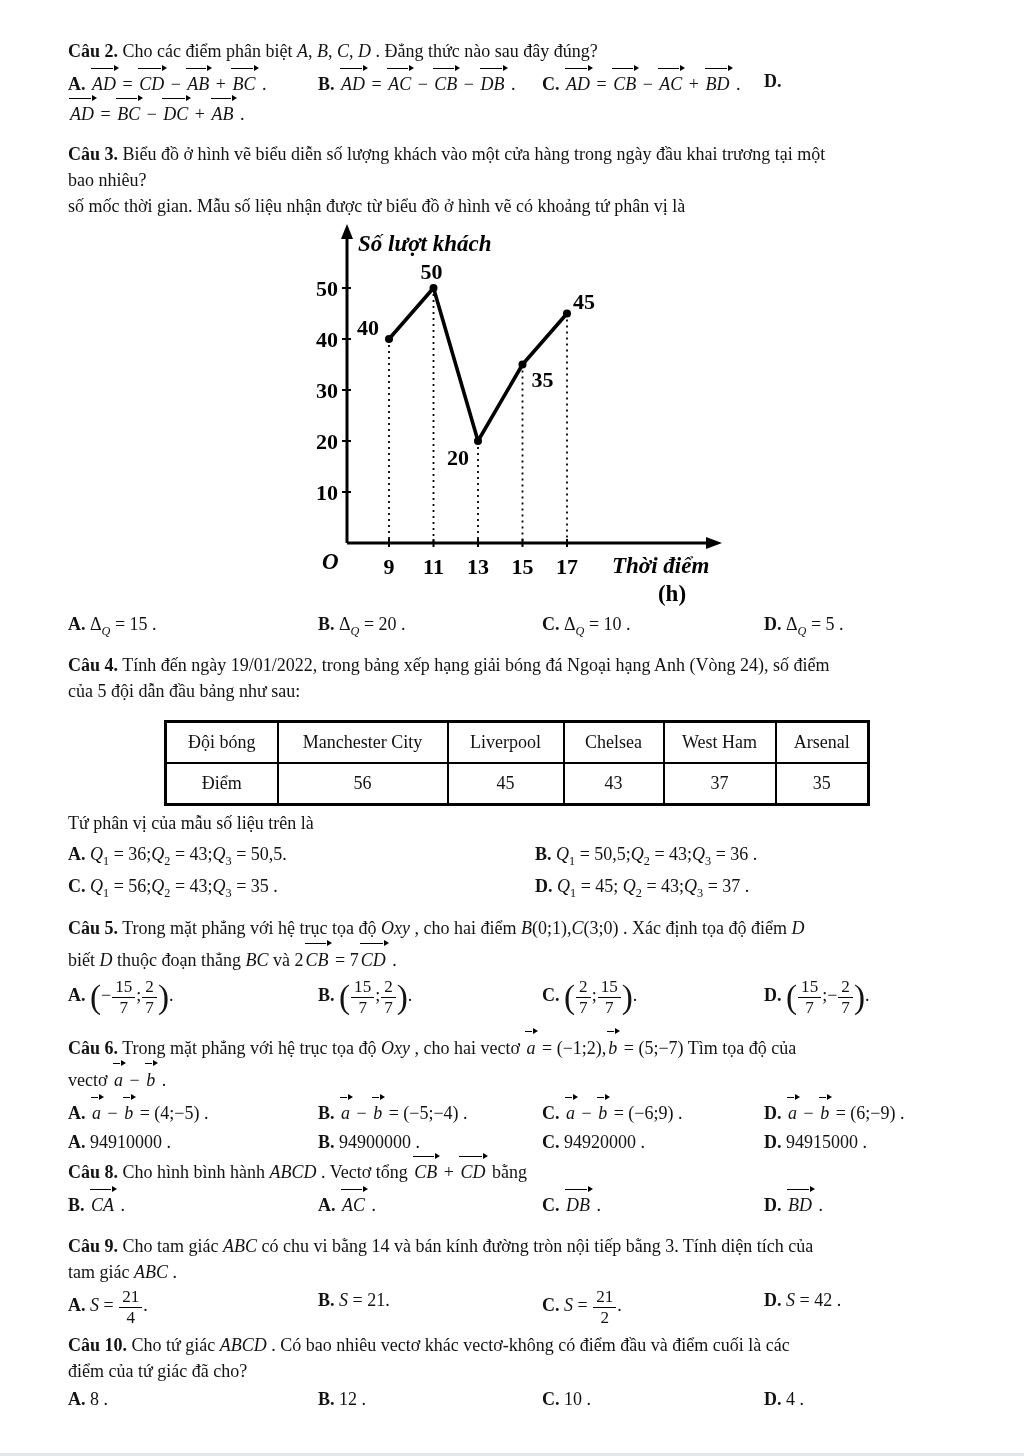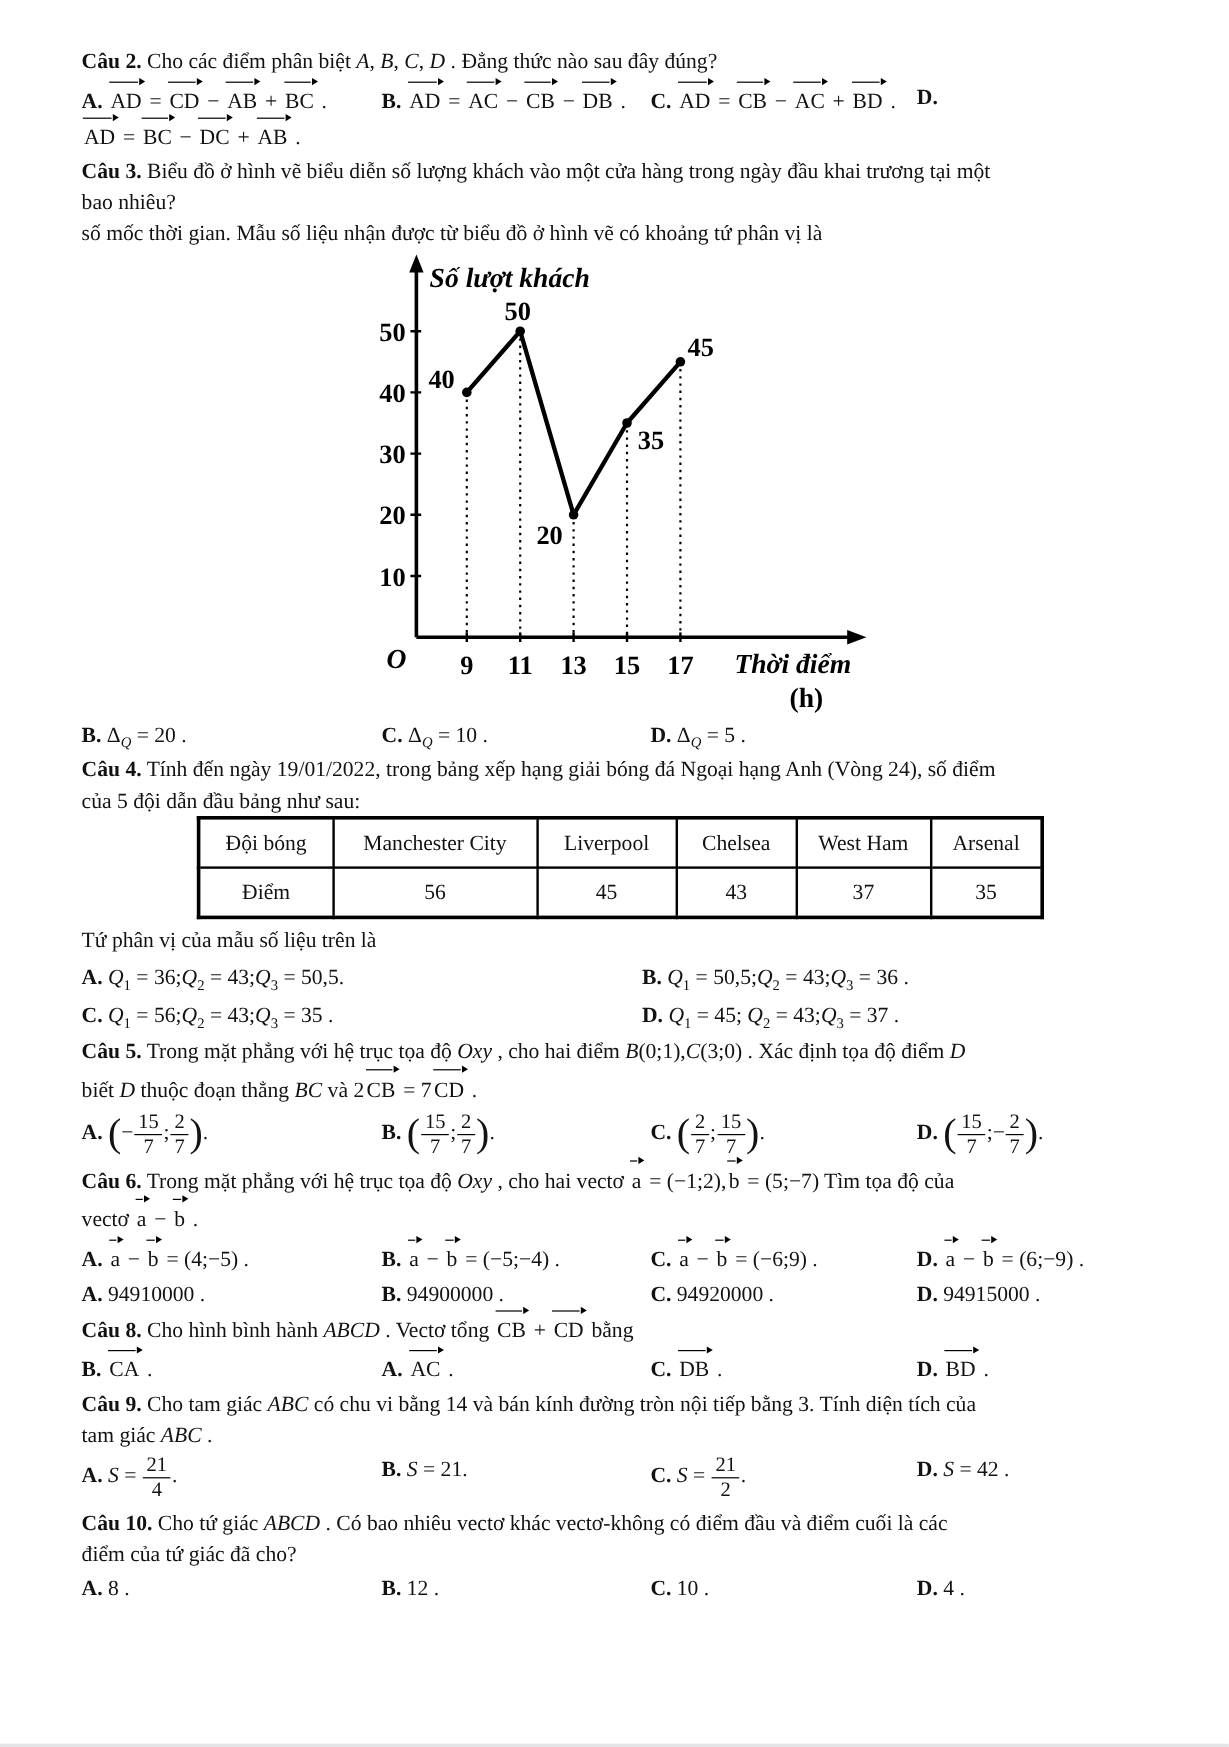--- a/index.html
+++ b/index.html
@@ -4,27 +4,27 @@
 <style>
   html,body{margin:0;padding:0;}
   body{width:1024px;height:1456px;background:#ffffff;overflow:hidden;}
   .page{
     box-sizing:border-box;width:1024px;height:1456px;
     padding:38px 62px 12px 68px;position:relative;
     font-family:"Liberation Serif","DejaVu Serif",serif;
     font-size:18px;color:#121212;
   }
   p.stem{margin:0;line-height:26px;}
-  .mt4{margin-top:4px;} .mt6{margin-top:2px;} .mt2{margin-top:2px;}
+  .mt4{margin-top:4px;} .mt6{margin-top:14px;} .mt2{margin-top:2px;}
   .lh29 p, .lh29{line-height:29px;}
   b{font-weight:bold;}
   .it{font-style:italic;}
   sub{font-size:68%;line-height:0;}
   
-  .vec{position:relative;display:inline-block;padding:0 2px;margin-top:3px;}
+  .vec{font-style:italic;position:relative;display:inline-block;padding:0 2px;margin-top:3px;}
   .vec::before{content:'';position:absolute;left:1px;right:5px;top:-3px;border-top:1.5px solid #000;}
   .vec::after{content:'';position:absolute;right:-1px;top:-6px;width:0;height:0;
     border-left:5px solid #000;border-top:3px solid transparent;border-bottom:3px solid transparent;}
   
   .ol{position:relative;display:inline-block;padding:0 1px;}
   .ol::before{content:'';position:absolute;left:1px;right:2px;top:-1px;border-top:1.4px solid #000;}
   
   .frac{display:inline-flex;flex-direction:column;align-items:center;vertical-align:middle;
     font-size:0.95em;line-height:1.15;margin:0 1px;text-align:center;}
   .fn{border-bottom:1.5px solid #000;padding:0 3px;}
@@ -39,21 +39,21 @@
   .chart-wrap svg text{fill:#000;}
   .cnum{font:bold 22px "Liberation Serif",serif;}
   .caxname{font:bold italic 23px "Liberation Serif",serif;}
   .cplain{font:bold 23px "Liberation Serif",serif;}
   .caxis{stroke:#000;stroke-width:3;}
   .ctick{stroke:#000;stroke-width:2;}
   .cdrop{stroke:#000;stroke-width:1.8;stroke-dasharray:2 4;}
   .cseries{fill:none;stroke:#000;stroke-width:3.6;stroke-linejoin:round;stroke-linecap:round;}
   .chart-wrap polygon,.chart-wrap circle{fill:#000;}
   
-  table.stand{border-collapse:collapse;table-layout:fixed;margin:0 0 4px 96px;font-size:18px;border:3px solid #000;}
+  table.stand{border-collapse:collapse;table-layout:fixed;margin:16px 0 4px 96px;font-size:18px;border:3px solid #000;}
   table.stand td{border:2.4px solid #000;text-align:center;height:39px;padding:0 4px;overflow:hidden;}
   .bottom-edge{position:absolute;left:0;right:0;bottom:0;height:3px;background:#e3e6e8;}
 </style>
 </head>
 <body>
 
 <div class="page">
 
   <p class="stem"><b>Câu 2.</b> Cho các điểm phân biệt <span class="it">A</span>, <span class="it">B</span>, <span class="it">C</span>, <span class="it">D</span> . Đẳng thức nào sau đây đúng?</p>
   <div class="opts4 mt4">
@@ -113,20 +113,21 @@
         <circle cx="265" cy="92.50000000000003" r="4"></circle>
         <text x="271" y="87.50000000000003" class="cnum">45</text>
         <text x="56" y="30" class="caxname">Số lượt khách</text>
         <text x="310" y="352" class="caxname">Thời điểm</text>
         <text x="370" y="380" class="cplain" text-anchor="middle">(h)</text>
         <text x="20" y="348" class="caxname">O</text>
       </svg>
   </div>
 
   <div class="opts4 mt4">
+    <span class="optcell"><b>A.</b> Δ<sub class="it">Q</sub> = 15 .</span>
     <span class="optcell"><b>B.</b> Δ<sub class="it">Q</sub> = 20 .</span>
     <span class="optcell"><b>C.</b> Δ<sub class="it">Q</sub> = 10 .</span>
     <span class="optcell"><b>D.</b> Δ<sub class="it">Q</sub> = 5 .</span>
   </div>
 
   <div class="mt6">
     <p class="stem"><b>Câu 4.</b> Tính đến ngày 19/01/2022, trong bảng xếp hạng giải bóng đá Ngoại hạng Anh (Vòng 24), số điểm</p>
     <p class="stem">của 5 đội dẫn đầu bảng như sau:</p>
   </div>
 

